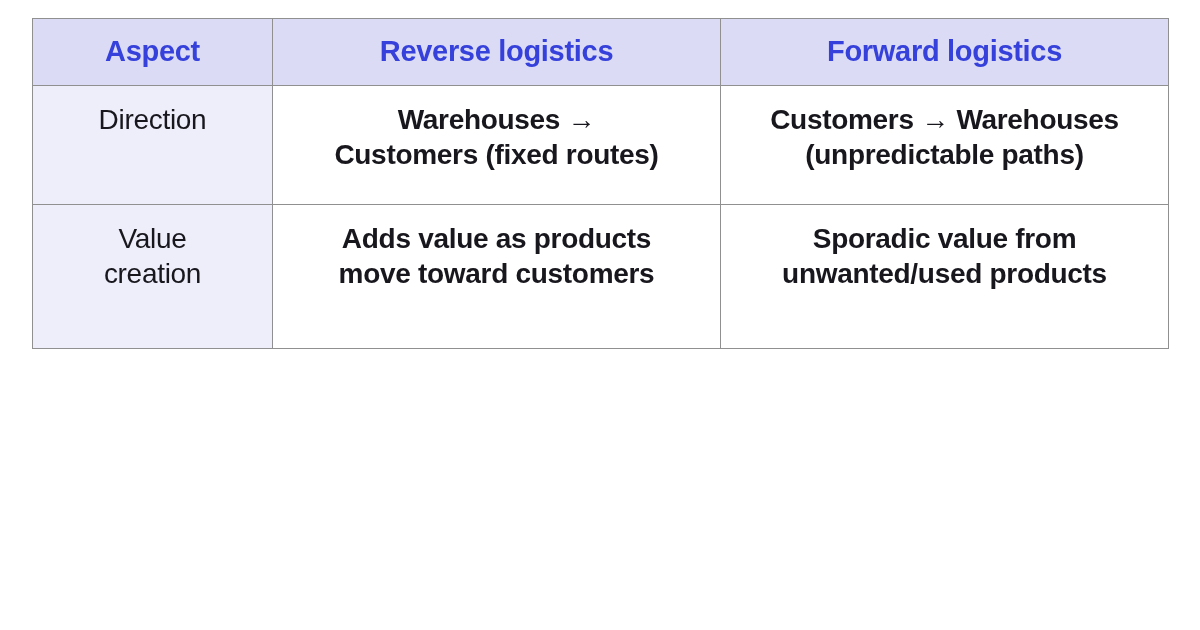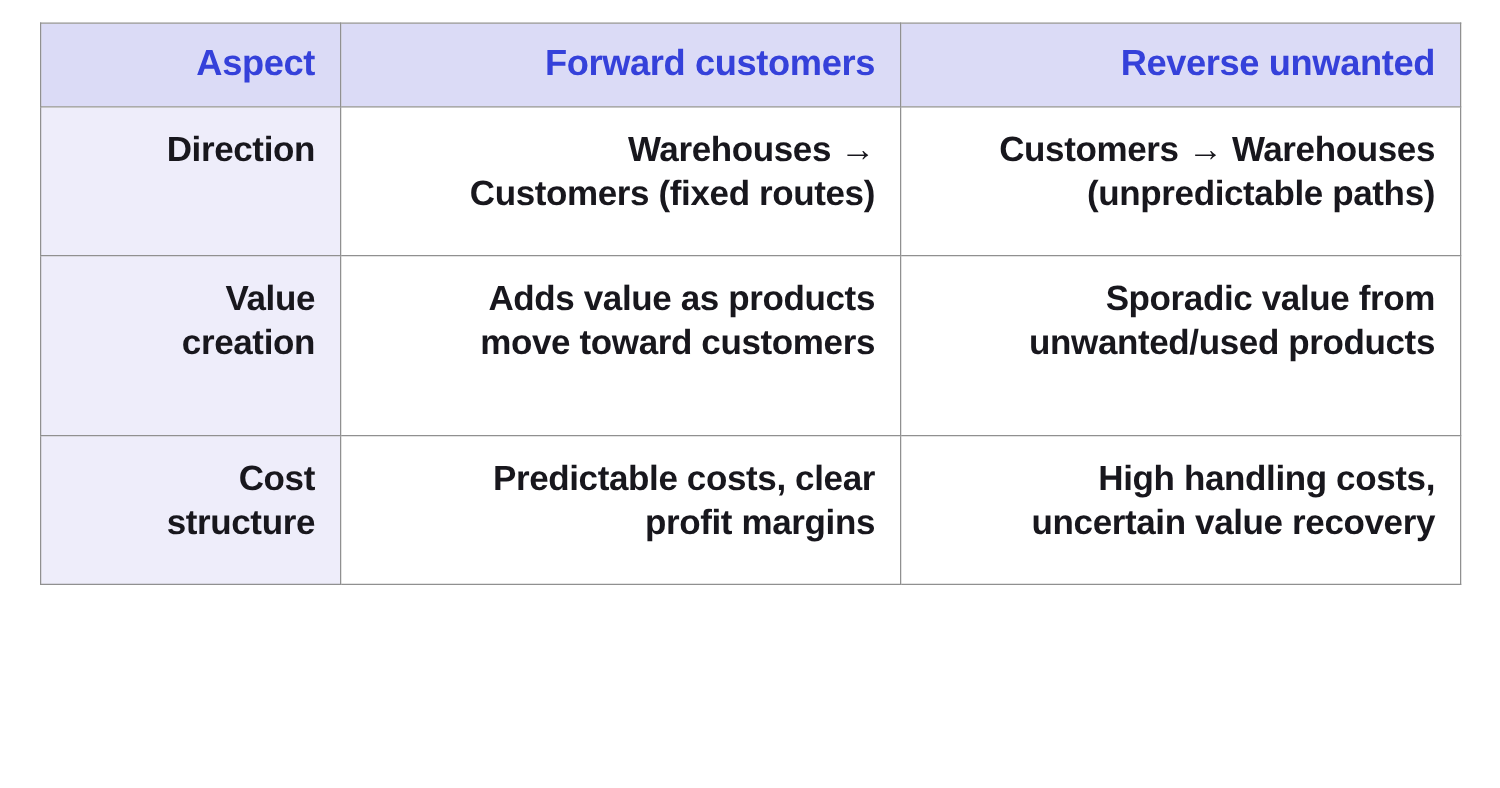--- a/index.html
+++ b/index.html
@@ -21,21 +21,21 @@
   .comparison-table {
     position: absolute;
     left: 32px; top: 18px;
     width: 1136px;
     border-collapse: collapse;
     table-layout: fixed;
   }
   .comparison-table th,
   .comparison-table td {
     border: 1px solid var(--border);
-    text-align: right;
+    text-align: center;
     vertical-align: top;
     padding: 16px 20px 14px 20px;
     letter-spacing: -0.3px;
     white-space: pre-line;
     overflow: hidden;
   }
   col.c-aspect  { width: 240px; }
   col.c-forward { width: 448px; }
   col.c-reverse { width: 448px; }
 
@@ -50,62 +50,54 @@
   }
   tbody td {
     background: var(--body-bg);
     color: var(--body-text);
     font-size: 28px;
     font-weight: 700;
     line-height: 35px;
   }
   tbody td.aspect-cell {
     background: var(--aspect-bg);
-    font-weight: 700;
+    font-weight: 400;
     margin-top: 16px;
   }
   tr.row-direction      { height: 119px; }
   tr.row-value-creation { height: 144px; }
   tr.row-predictability { height: 161px; }
   tr.row-cost-structure { height: 119px; }
 </style>
 </head>
 <body>
 
 <table class="comparison-table">
   <colgroup>
     <col class="c-aspect">
     <col class="c-forward">
     <col class="c-reverse">
   </colgroup>
   <thead>
     <tr>
       <th>Aspect</th>
-      <th>Forward customers</th>
-      <th>Reverse unwanted</th>
+      <th>Reverse logistics</th>
+      <th>Forward logistics</th>
     </tr>
   </thead>
   <tbody>
     <tr class="row-direction">
       <td class="aspect-cell">Direction</td>
       <td>Warehouses →
 Customers (fixed routes)</td>
       <td>Customers → Warehouses
 (unpredictable paths)</td>
     </tr>
     <tr class="row-value-creation">
       <td class="aspect-cell">Value
 creation</td>
       <td>Adds value as products
 move toward customers</td>
       <td>Sporadic value from
 unwanted/used products</td>
     </tr>
-    <tr class="row-cost-structure">
-      <td class="aspect-cell">Cost
-structure</td>
-      <td>Predictable costs, clear
-profit margins</td>
-      <td>High handling costs,
-uncertain value recovery</td>
-    </tr>
   </tbody>
 </table>
 
 </body></html>

